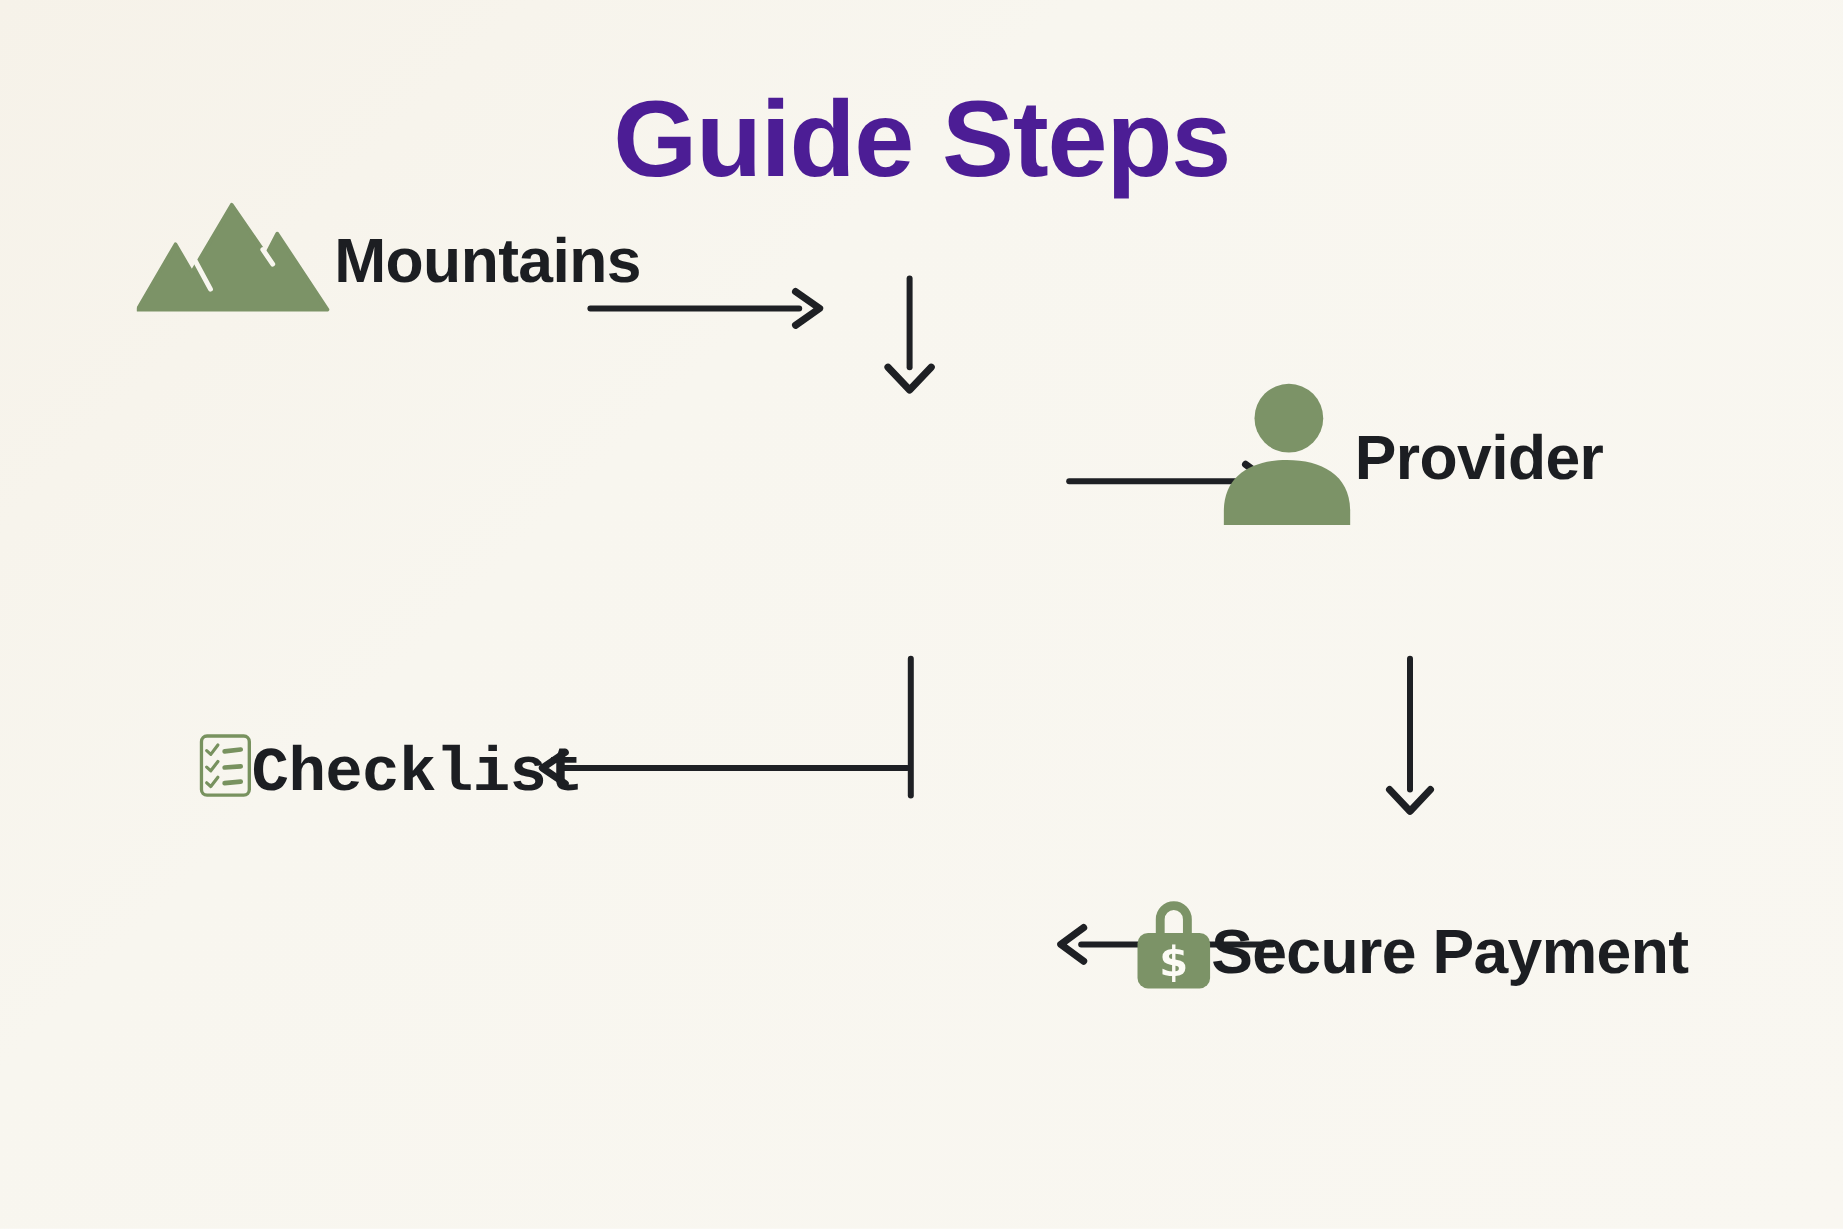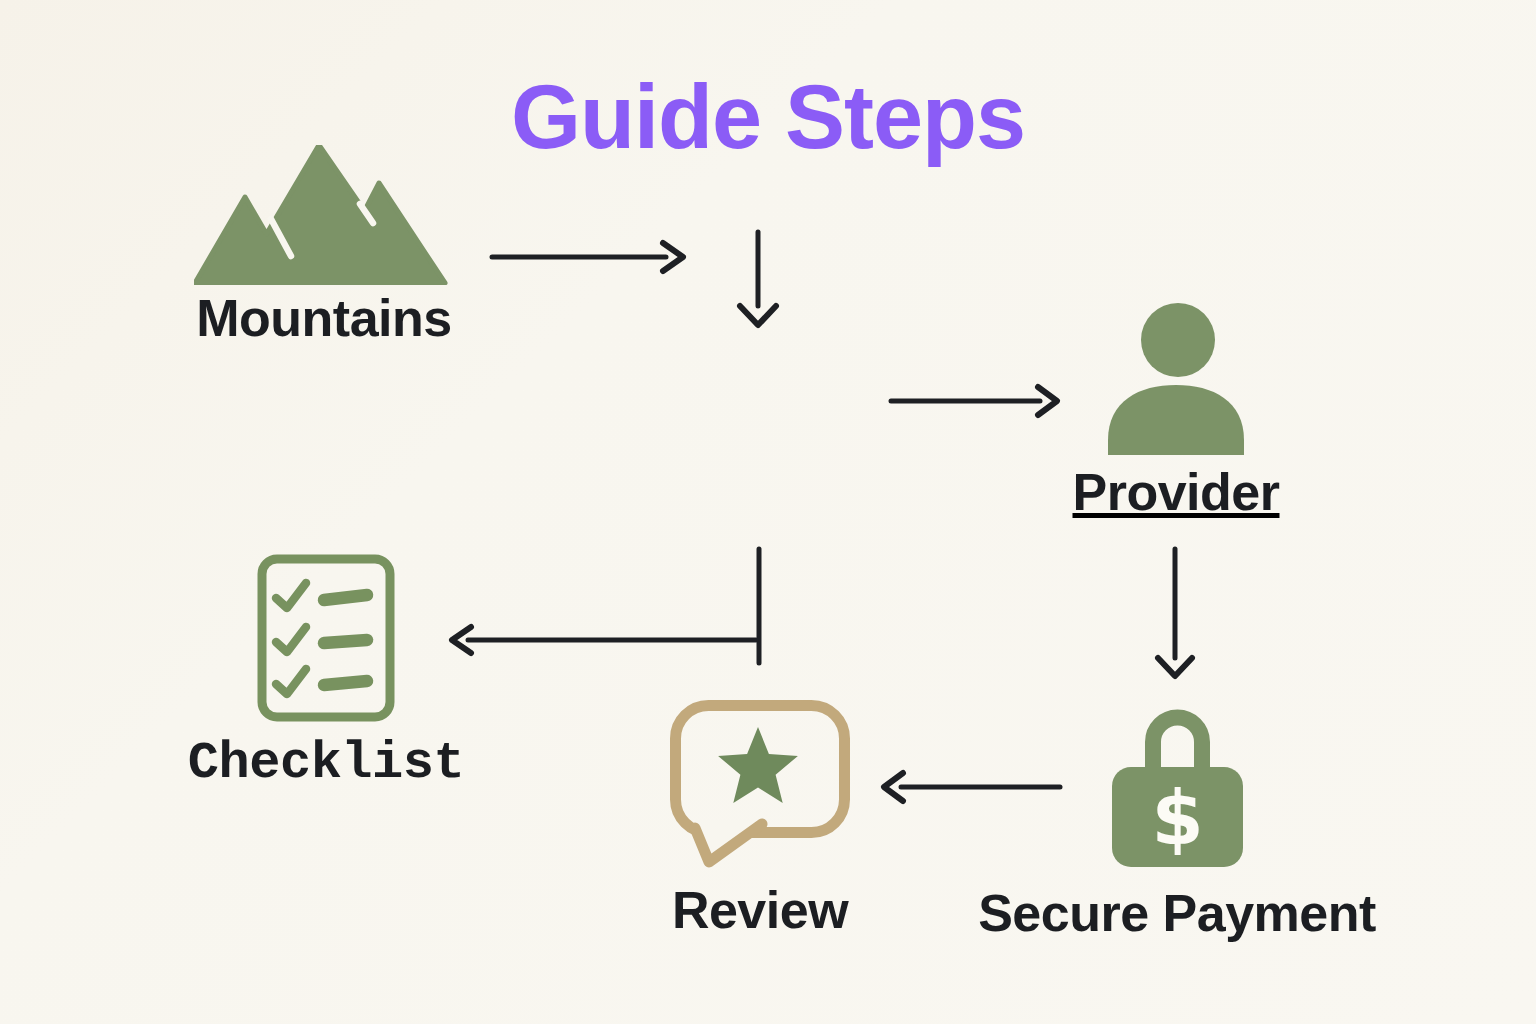--- a/index.html
+++ b/index.html
@@ -5,37 +5,37 @@
   html,body{margin:0;padding:0;}
   body{
     width:1536px;height:1024px;position:relative;overflow:hidden;
     background:linear-gradient(135deg,#f6f2e9 0%,#f8f6ef 35%,#f9f7f1 100%);
     font-family:"Liberation Sans","DejaVu Sans",sans-serif;
     -webkit-font-smoothing:antialiased;
   }
   .stage{position:absolute;inset:0;}
   .title{
     position:absolute;top:72px;left:0;width:1536px;text-align:center;
-    font-size:90px;font-weight:700;color:#8b5cf6;letter-spacing:-1px;line-height:1;
+    font-size:90px;font-weight:700;color:#4c1d95;letter-spacing:-1px;line-height:1;
     margin:0;
   }
   .edges{position:absolute;left:0;top:0;pointer-events:none;}
   .edges path,.edges line{stroke:#1e2024;fill:none;}
   .edges .shaft{stroke-width:5;stroke-linecap:round;}
   .edges .head{stroke-width:6;stroke-linecap:round;stroke-linejoin:round;}
-  .node{position:absolute;display:flex;flex-direction:column;align-items:center;}
+  .node{position:absolute;display:flex;flex-direction:row;align-items:center;}
   .node .label{
     font-size:52px;font-weight:700;color:#1c1e22;line-height:1.05;
     letter-spacing:-0.5px;white-space:nowrap;text-align:center;
   }
   .n-mountains{left:114px;top:145px;width:420px;}
   .n-mountains .label{margin-top:6px;}
   .n-group{left:608px;top:358px;width:300px;}
   .n-group .label{margin-top:14px;}
-  .n-provider{left:1016px;top:300px;width:320px;text-decoration:underline;}
+  .n-provider{left:1016px;top:300px;width:320px;}
   .n-provider .label{margin-top:10px;}
   .n-checklist{left:166px;top:553px;width:320px;}
   .n-checklist .label{margin-top:14px;font-family:Liberation Mono, monospace;}
   .n-review{left:610px;top:698px;width:300px;}
   .n-review .label{margin-top:10px;}
   .n-secure{left:947px;top:703px;width:460px;}
   .n-secure .label{margin-top:16px;}
 </style>
 </head>
 <body>
@@ -96,29 +96,20 @@
       <path d="M 20 45 L 31 55 L 50 30" fill="none" stroke="#78925f" stroke-width="8.5" stroke-linecap="round" stroke-linejoin="round"></path>
       <path d="M 20 89 L 31 99 L 50 74" fill="none" stroke="#78925f" stroke-width="8.5" stroke-linecap="round" stroke-linejoin="round"></path>
       <path d="M 20 131 L 31 141 L 50 116" fill="none" stroke="#78925f" stroke-width="8.5" stroke-linecap="round" stroke-linejoin="round"></path>
       <line x1="68" y1="47" x2="111" y2="42" stroke="#78925f" stroke-width="12.5" stroke-linecap="round"></line>
       <line x1="68" y1="90" x2="111" y2="87" stroke="#78925f" stroke-width="12.5" stroke-linecap="round"></line>
       <line x1="68" y1="132" x2="111" y2="128" stroke="#78925f" stroke-width="12.5" stroke-linecap="round"></line>
     </svg>
     <div class="label">Checklist</div>
   </div>
 
-  <div class="node n-review">
-    <svg width="185" height="175" viewBox="0 0 185 175">
-      <rect x="7.5" y="7.5" width="169" height="127" rx="33" fill="none" stroke="#c2a97c" stroke-width="11"></rect>
-      <path d="M 26 122 L 41 163 L 95 122 Z" fill="#f8f6ef"></path>
-      <path d="M 27 130 L 41 164 L 94 126" fill="none" stroke="#c2a97c" stroke-width="11" stroke-linecap="round" stroke-linejoin="round"></path>
-      <polygon points="90,29 100.9,56 129.9,58 107.6,76.7 114.7,105 90,89.5 65.3,105 72.4,76.7 50.1,58 79.1,56" fill="#6f8a5c"></polygon>
-    </svg>
-    <div class="label">Review</div>
-  </div>
 
   <div class="node n-secure">
     <svg width="135" height="167" viewBox="0 0 135 167">
       <path d="M 43 72 L 43 39 A 24.5 24.5 0 0 1 92 39 L 92 72" fill="none" stroke="#7c9367" stroke-width="16"></path>
       <rect x="2" y="64" width="131" height="100" rx="19" fill="#7c9367"></rect>
       <text x="67.5" y="141" text-anchor="middle" font-size="75" font-weight="bold" font-family="DejaVu Sans, Liberation Sans, sans-serif" fill="#fcfbf5">$</text>
     </svg>
     <div class="label">Secure Payment</div>
   </div>
 

